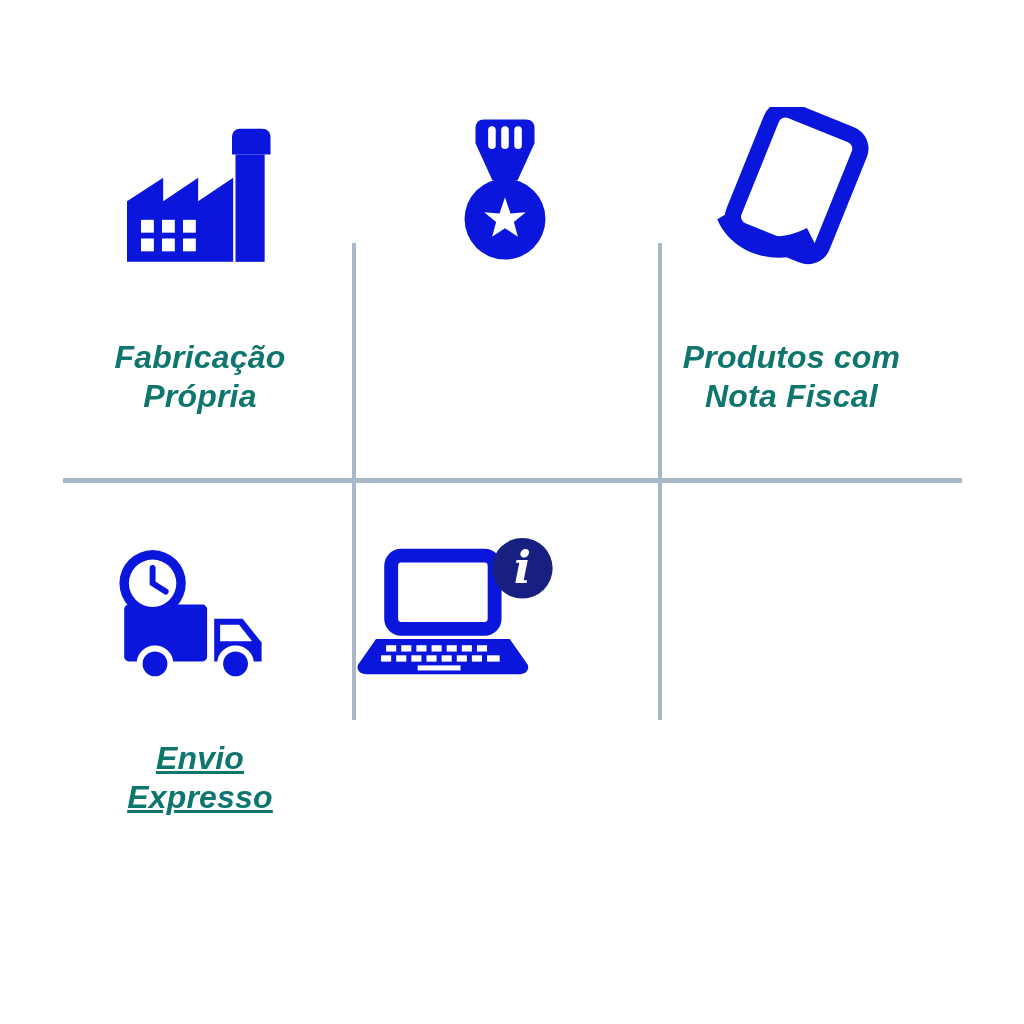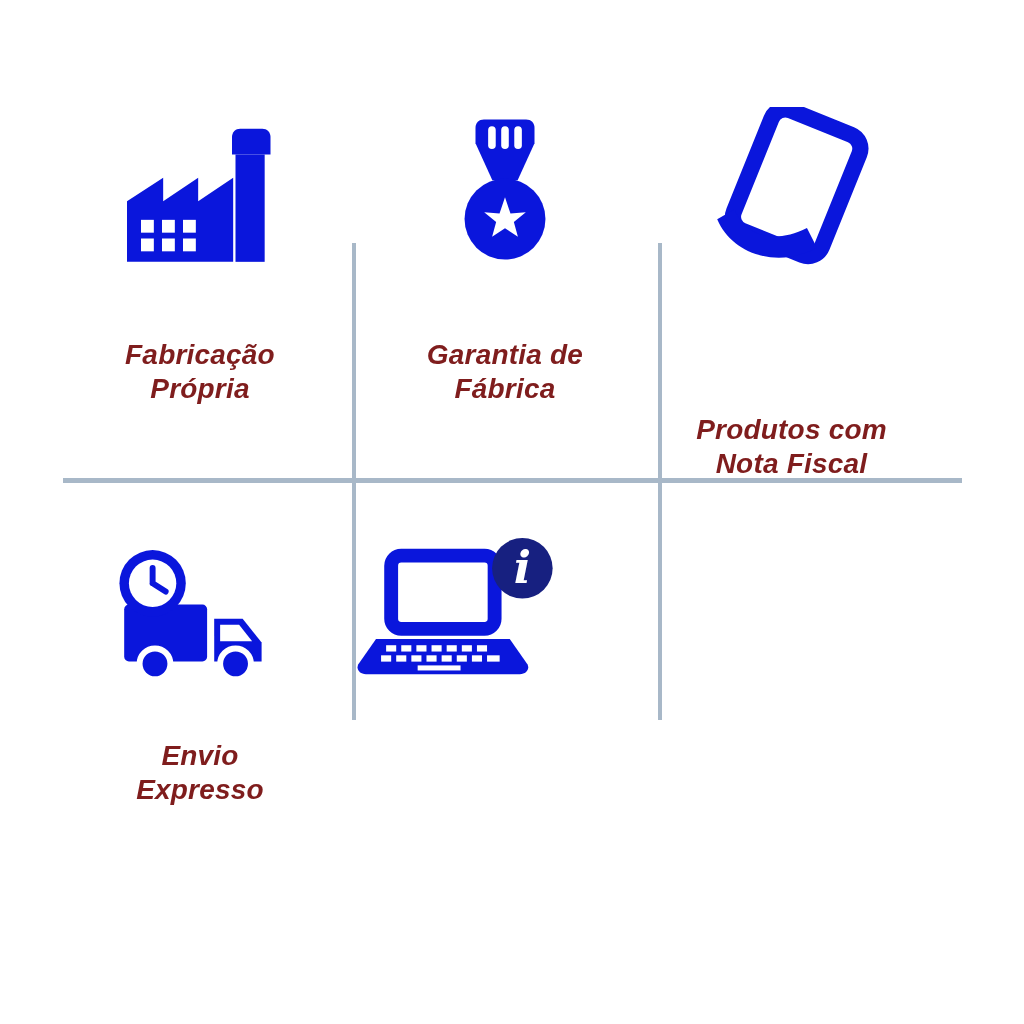--- a/index.html
+++ b/index.html
@@ -14,36 +14,36 @@
     display:grid;
     grid-template-columns:352px 306px 366px;
     grid-template-rows:481px 543px;
     width:100%;height:100%;
   }
   .cell{
     display:flex;flex-direction:column;align-items:center;
     box-sizing:border-box;
   }
   .cell.c1{padding-left:48px;}
-  .cell.c3{padding-right:99px;justify-content:space-between;}
+  .cell.c3{padding-right:99px;}
   .row-top .icon-box{margin-top:90px;height:220px;}
   .row-bottom .icon-box{margin-top:34px;height:210px;}
   .icon-box{display:flex;align-items:center;justify-content:center;}
   .label{
     margin-top:28px;
-    font-size:28px;
+    font-size:32px;
     font-weight:bold;
     font-style:italic;
-    color:#7f1d1d;
+    color:#0f766e;
     text-align:center;
     line-height:1.22;
     white-space:pre-line;
     letter-spacing:0.2px;
   }
-  .row-bottom .label{margin-top:14px;}
+  .row-bottom .label{margin-top:14px;text-decoration:underline;}
   .divider{position:absolute;background:#a8b8c8;}
   .divider.h{left:63px;top:478px;width:899px;height:5px;}
   .divider.v1{left:352px;top:243px;width:4px;height:477px;}
   .divider.v2{left:658px;top:243px;width:4px;height:477px;}
   svg{display:block;}
 </style>
 </head>
 <body>
 
 <div class="canvas">
@@ -84,22 +84,20 @@
             <circle cx="70" cy="122" r="48"></circle>
           </g>
           <g fill="#ffffff">
             <rect x="50" y="12" width="9" height="27" rx="4.5"></rect>
             <rect x="65.5" y="12" width="9" height="27" rx="4.5"></rect>
             <rect x="81" y="12" width="9" height="27" rx="4.5"></rect>
             <path d="M70 96 L76.5 115.5 L94.7 114 L80.5 125.4 L85.3 143 L70 133 L54.7 143 L59.5 125.4 L45.3 114 L63.5 115.5 Z"></path>
           </g>
         </svg>
       </div>
-      <div class="label">Garantia de
-Fábrica</div>
     </div>
 
     <div class="cell row-top c3">
       <div class="icon-box">
         <svg width="200" height="187" viewBox="0 0 160 150">
           <g transform="rotate(22 80 70)">
             <rect x="42" y="8" width="76" height="104" rx="12" fill="#ffffff" stroke="#0a16dc" stroke-width="13"></rect>
           </g>
           <path d="M20 90 C32 118 68 130 100 113 L92 97 C66 110 42 104 34 82 Z" fill="#0a16dc"></path>
         </svg>

